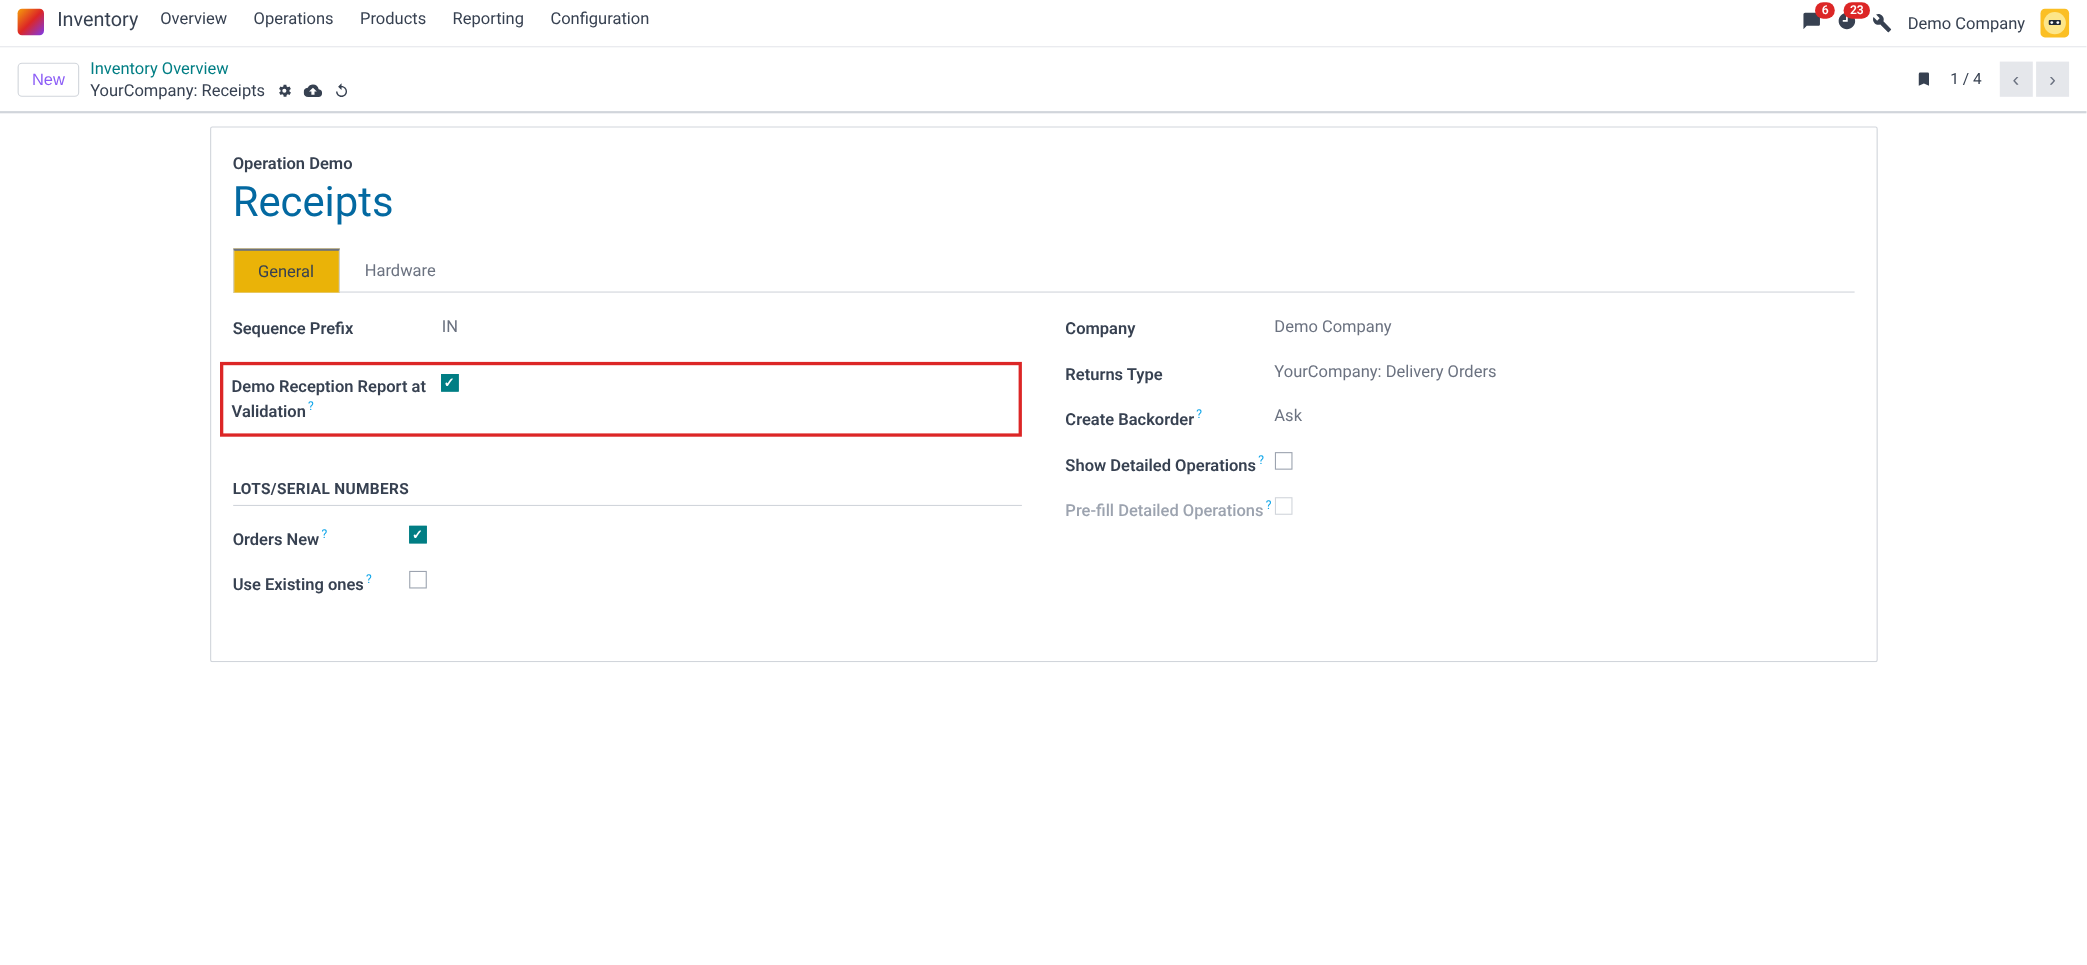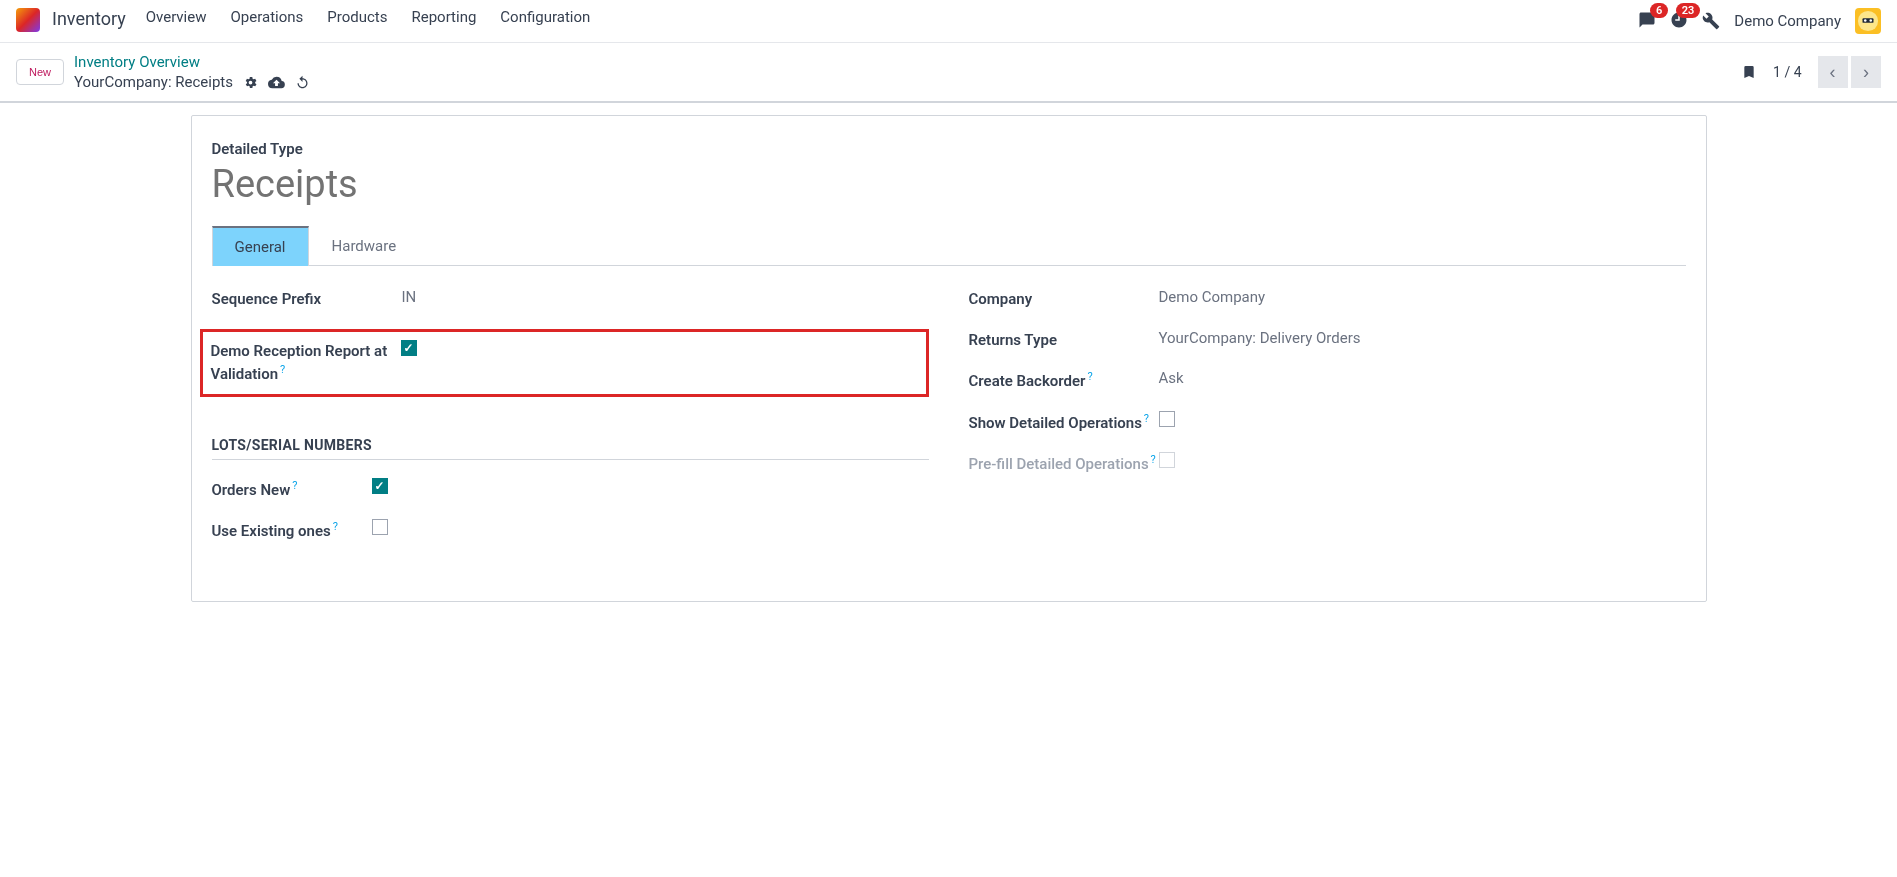--- a/index.html
+++ b/index.html
@@ -11,37 +11,37 @@
     .nav-menu { display: flex; gap: 24px; flex: 1; }
     .nav-item { color: #374151; cursor: pointer; font-size: 15px; }
     .topbar-right { display: flex; align-items: center; gap: 14px; }
     .badge-wrap { position: relative; cursor: pointer; }
     .badge { position: absolute; top: -8px; right: -12px; background: #dc2626; color: #fff; border-radius: 10px; padding: 1px 6px; font-size: 11px; font-weight: 600; }
     .icon-btn { width: 18px; height: 18px; cursor: pointer; color: #374151; }
     .company-name { color: #374151; font-size: 15px; }
     .avatar { width: 26px; height: 26px; border-radius: 4px; background: #fbbf24; display:flex; align-items:center; justify-content:center; overflow:hidden; }
     
     .subbar { display: flex; align-items: center; padding: 10px 16px; border-bottom: 2px solid #d1d5db; }
-    .new-btn { border: 1px solid #d1d5db; background: #fff; color: #be185d; padding: 6px 12px; border-radius: 4px; font-size: 11px; cursor: pointer; margin-right: 10px; }
+    .new-btn { border: 1px solid #d1d5db; background: #fff; color: #8b5cf6; padding: 6px 12px; border-radius: 4px; font-size: 15px; cursor: pointer; margin-right: 10px; }
     .breadcrumb-wrap { flex: 1; }
     .breadcrumb-link { color: #017e84; font-size: 15px; cursor: pointer; }
     .breadcrumb-sub { display: flex; align-items: center; gap: 10px; margin-top: 2px; }
     .breadcrumb-current { color: #374151; font-size: 15px; }
     .subbar-right { display: flex; align-items: center; gap: 16px; }
     .pager { color: #374151; font-size: 14px; }
     .pager-btn { width: 30px; height: 32px; border: none; background: #e5e7eb; cursor: pointer; display:inline-flex; align-items:center; justify-content:center; font-size:18px; color:#6b7280; }
     
     .content-wrap { max-width: 1540px; margin: 0 auto; padding: 0 12px; }
     .card { border: 1px solid #d1d5db; border-radius: 2px; margin-top: 12px; padding: 24px 20px 40px 20px; background:#fff; }
     .section-label { font-size: 15px; font-weight: 600; color: #374151; margin-bottom: 4px; }
-    .page-title { font-size: 38px; color: #737373; margin-bottom: 20px; font-weight:400; }
+    .page-title { font-size: 38px; color: #0369a1; margin-bottom: 20px; font-weight:400; }
     
     .tabs { display: flex; border-bottom: 1px solid #d1d5db; }
     .tab { padding: 10px 22px; font-size: 15px; color: #6b7280; cursor: pointer; border: 1px solid transparent; border-bottom: none; margin-bottom: -1px; }
-    .tab.active { color: #374151; border-color: #d1d5db; background: #7dd3fc; border-top: 2px solid #6b7280; }
+    .tab.active { color: #374151; border-color: #d1d5db; background: #eab308; border-top: 2px solid #6b7280; }
     
     .form-cols { display: flex; gap: 40px; margin-top: 22px; }
     .col { flex: 1; }
     .field-row { display: flex; margin-bottom: 18px; align-items: flex-start; }
     .field-label { width: 190px; font-weight: 600; color: #374151; font-size: 15px; line-height: 1.5; }
     .field-label.disabled { color: #9ca3af; font-weight: 500; }
     .field-value { color: #6b7280; font-size: 15px; }
     .help-q { color: #0ea5e9; font-size: 11px; vertical-align: super; margin-left: 2px; cursor: pointer; font-weight:400; }
     
     .checkbox { width: 16px; height: 16px; border: 1px solid #9ca3af; display: inline-flex; align-items: center; justify-content: center; background:#fff; }
@@ -118,21 +118,21 @@
     <span class="pager">1 / 4</span>
     <div>
       <button class="pager-btn">‹</button>
       <button class="pager-btn">›</button>
     </div>
   </div>
 </div>
 
 <div class="content-wrap">
   <div class="card">
-    <div class="section-label">Detailed Type</div>
+    <div class="section-label">Operation Demo</div>
     <h1 class="page-title">Receipts</h1>
 
     <div class="tabs">
       <div class="tab active">General</div>
       <div class="tab">Hardware</div>
     </div>
 
     <div class="form-cols">
 
       <div class="col">

